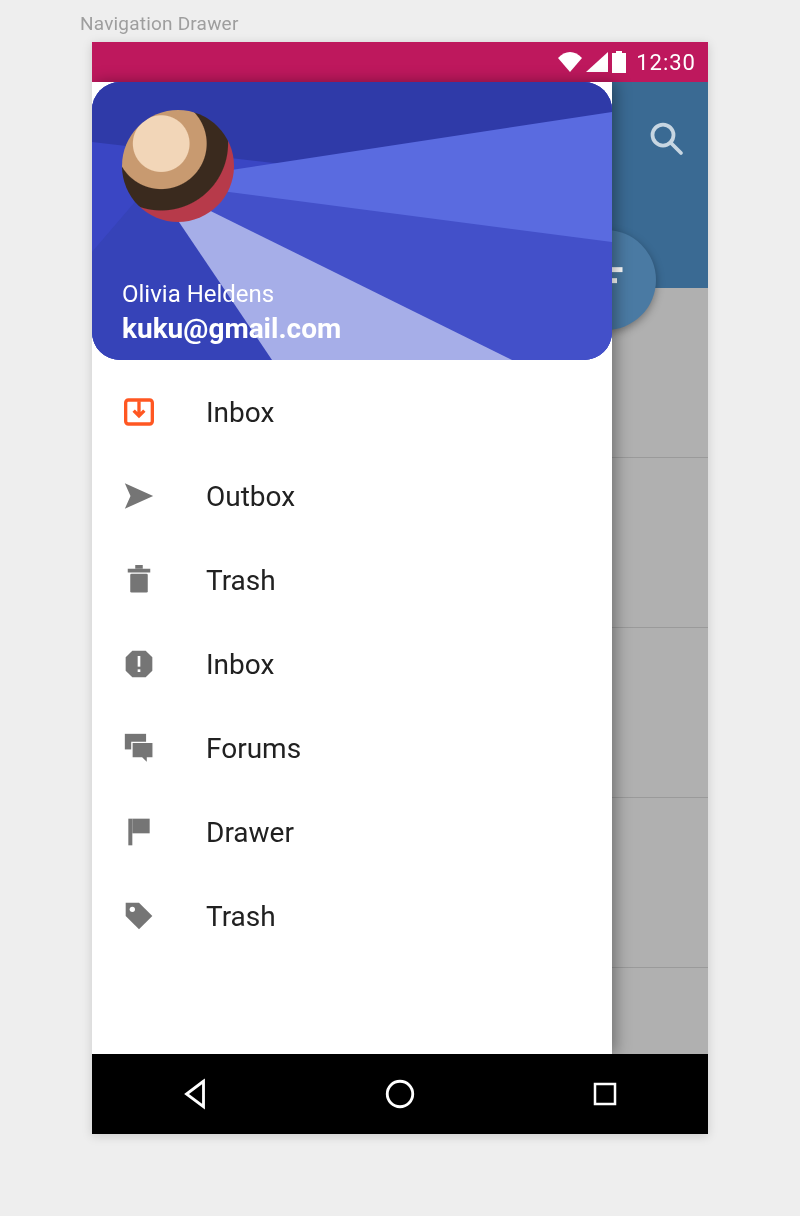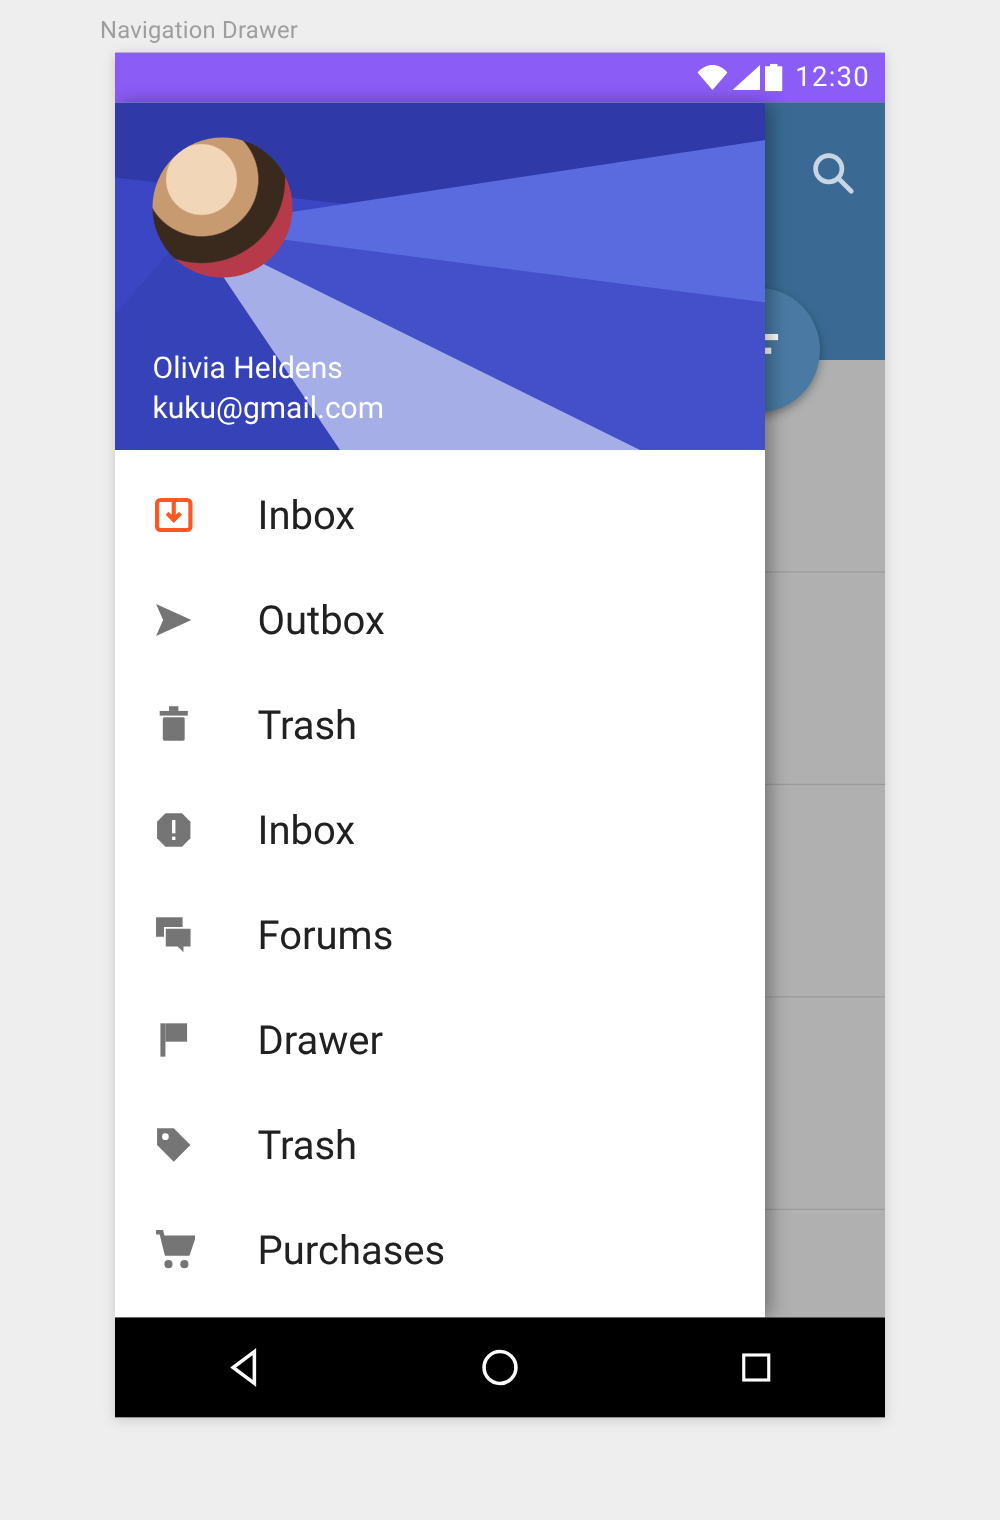--- a/index.html
+++ b/index.html
@@ -25,21 +25,21 @@
     left: 92px;
     width: 616px;
     height: 1092px;
     background: #b0b0b0;
     box-shadow: 0 2px 10px rgba(0,0,0,0.15);
     overflow: hidden;
   }
   
   .status-bar {
     height: 40px;
-    background: #8b5cf6;
+    background: #be185d;
     display: flex;
     justify-content: flex-end;
     align-items: center;
     padding: 0 12px;
     gap: 4px;
     color: #fff;
     font-size: 22px;
   }
   .status-bar .time { margin-left: 6px; letter-spacing: 1px; font-weight: 400;}
   
@@ -87,20 +87,21 @@
     z-index: 5;
     display:flex;
     flex-direction: column;
   }
   .drawer-header {
     height: 278px;
     position: relative;
     color: #fff;
     overflow:hidden;
     background: #3f51b5;
+    border-radius: 28px;
   }
   .drawer-header .bg-poly {
     position:absolute; inset:0;
   }
   .avatar {
     position: absolute;
     top: 28px; left: 30px;
     width: 112px; height: 112px;
     border-radius: 50%;
     background: radial-gradient(circle at 35% 30%, #f2d6b8 0 26%, #c89a70 27% 42%, #3a2a1e 43% 62%, #b73a4a 63% 100%);
@@ -109,43 +110,43 @@
   }
   .user-name {
     position:absolute;
     left: 30px; top: 198px;
     font-size: 24px;
     font-weight: 400;
   }
   .user-email {
     position:absolute;
     left: 30px; top: 230px;
-    font-size: 24px;
-    font-weight: 400;
+    font-size: 28px;
+    font-weight: 700;
   }
   .drawer-list {
     flex:1;
     padding-top: 10px;
   }
   .drawer-item {
     height: 84px;
     display:flex;
     align-items:center;
     padding-left: 30px;
     gap: 50px;
     cursor: pointer;
   }
   .drawer-item .icon {
     width: 34px; height: 34px;
     color: #757575;
     display:flex; align-items:center; justify-content:center;
   }
   .drawer-item.inbox .icon { color: #ff5722; }
   .drawer-item .label {
-    font-size: 32px;
+    font-size: 28px;
     color: #212121;
     text-align: center;
   }
   
   .nav-bar {
     position:absolute;
     bottom:0; left:0; right:0;
     height: 80px;
     background: #000;
     display:flex;
@@ -289,31 +290,20 @@
       <div class="drawer-item">
         <span class="icon">
           <svg width="32" height="32" viewBox="0 0 24 24">
               <path d="M2 2 L12 2 L22 12 L12 22 L2 12 Z" fill="currentColor"></path>
               <circle cx="7" cy="7" r="2" fill="#fff"></circle>
             </svg>
         </span>
         <span class="label">Trash</span>
       </div>
 
-      <div class="drawer-item">
-        <span class="icon">
-          <svg width="34" height="34" viewBox="0 0 24 24">
-              <path d="M2 2 L5 2 L8 14 L20 14 L23 5 L6 5" fill="none" stroke="currentColor" stroke-width="2.5"></path>
-              <path d="M6 5 L23 5 L20 14 L8 14 Z" fill="currentColor"></path>
-              <circle cx="9" cy="20" r="2.3" fill="currentColor"></circle>
-              <circle cx="18" cy="20" r="2.3" fill="currentColor"></circle>
-            </svg>
-        </span>
-        <span class="label">Purchases</span>
-      </div>
 
     </div>
   </div>
 
   <div class="nav-bar">
     <div class="nb">
       <svg width="34" height="34" viewBox="0 0 24 24">
           <path d="M18 3 L6 12 L18 21 Z" fill="none" stroke="#fff" stroke-width="2"></path>
         </svg>
     </div>

